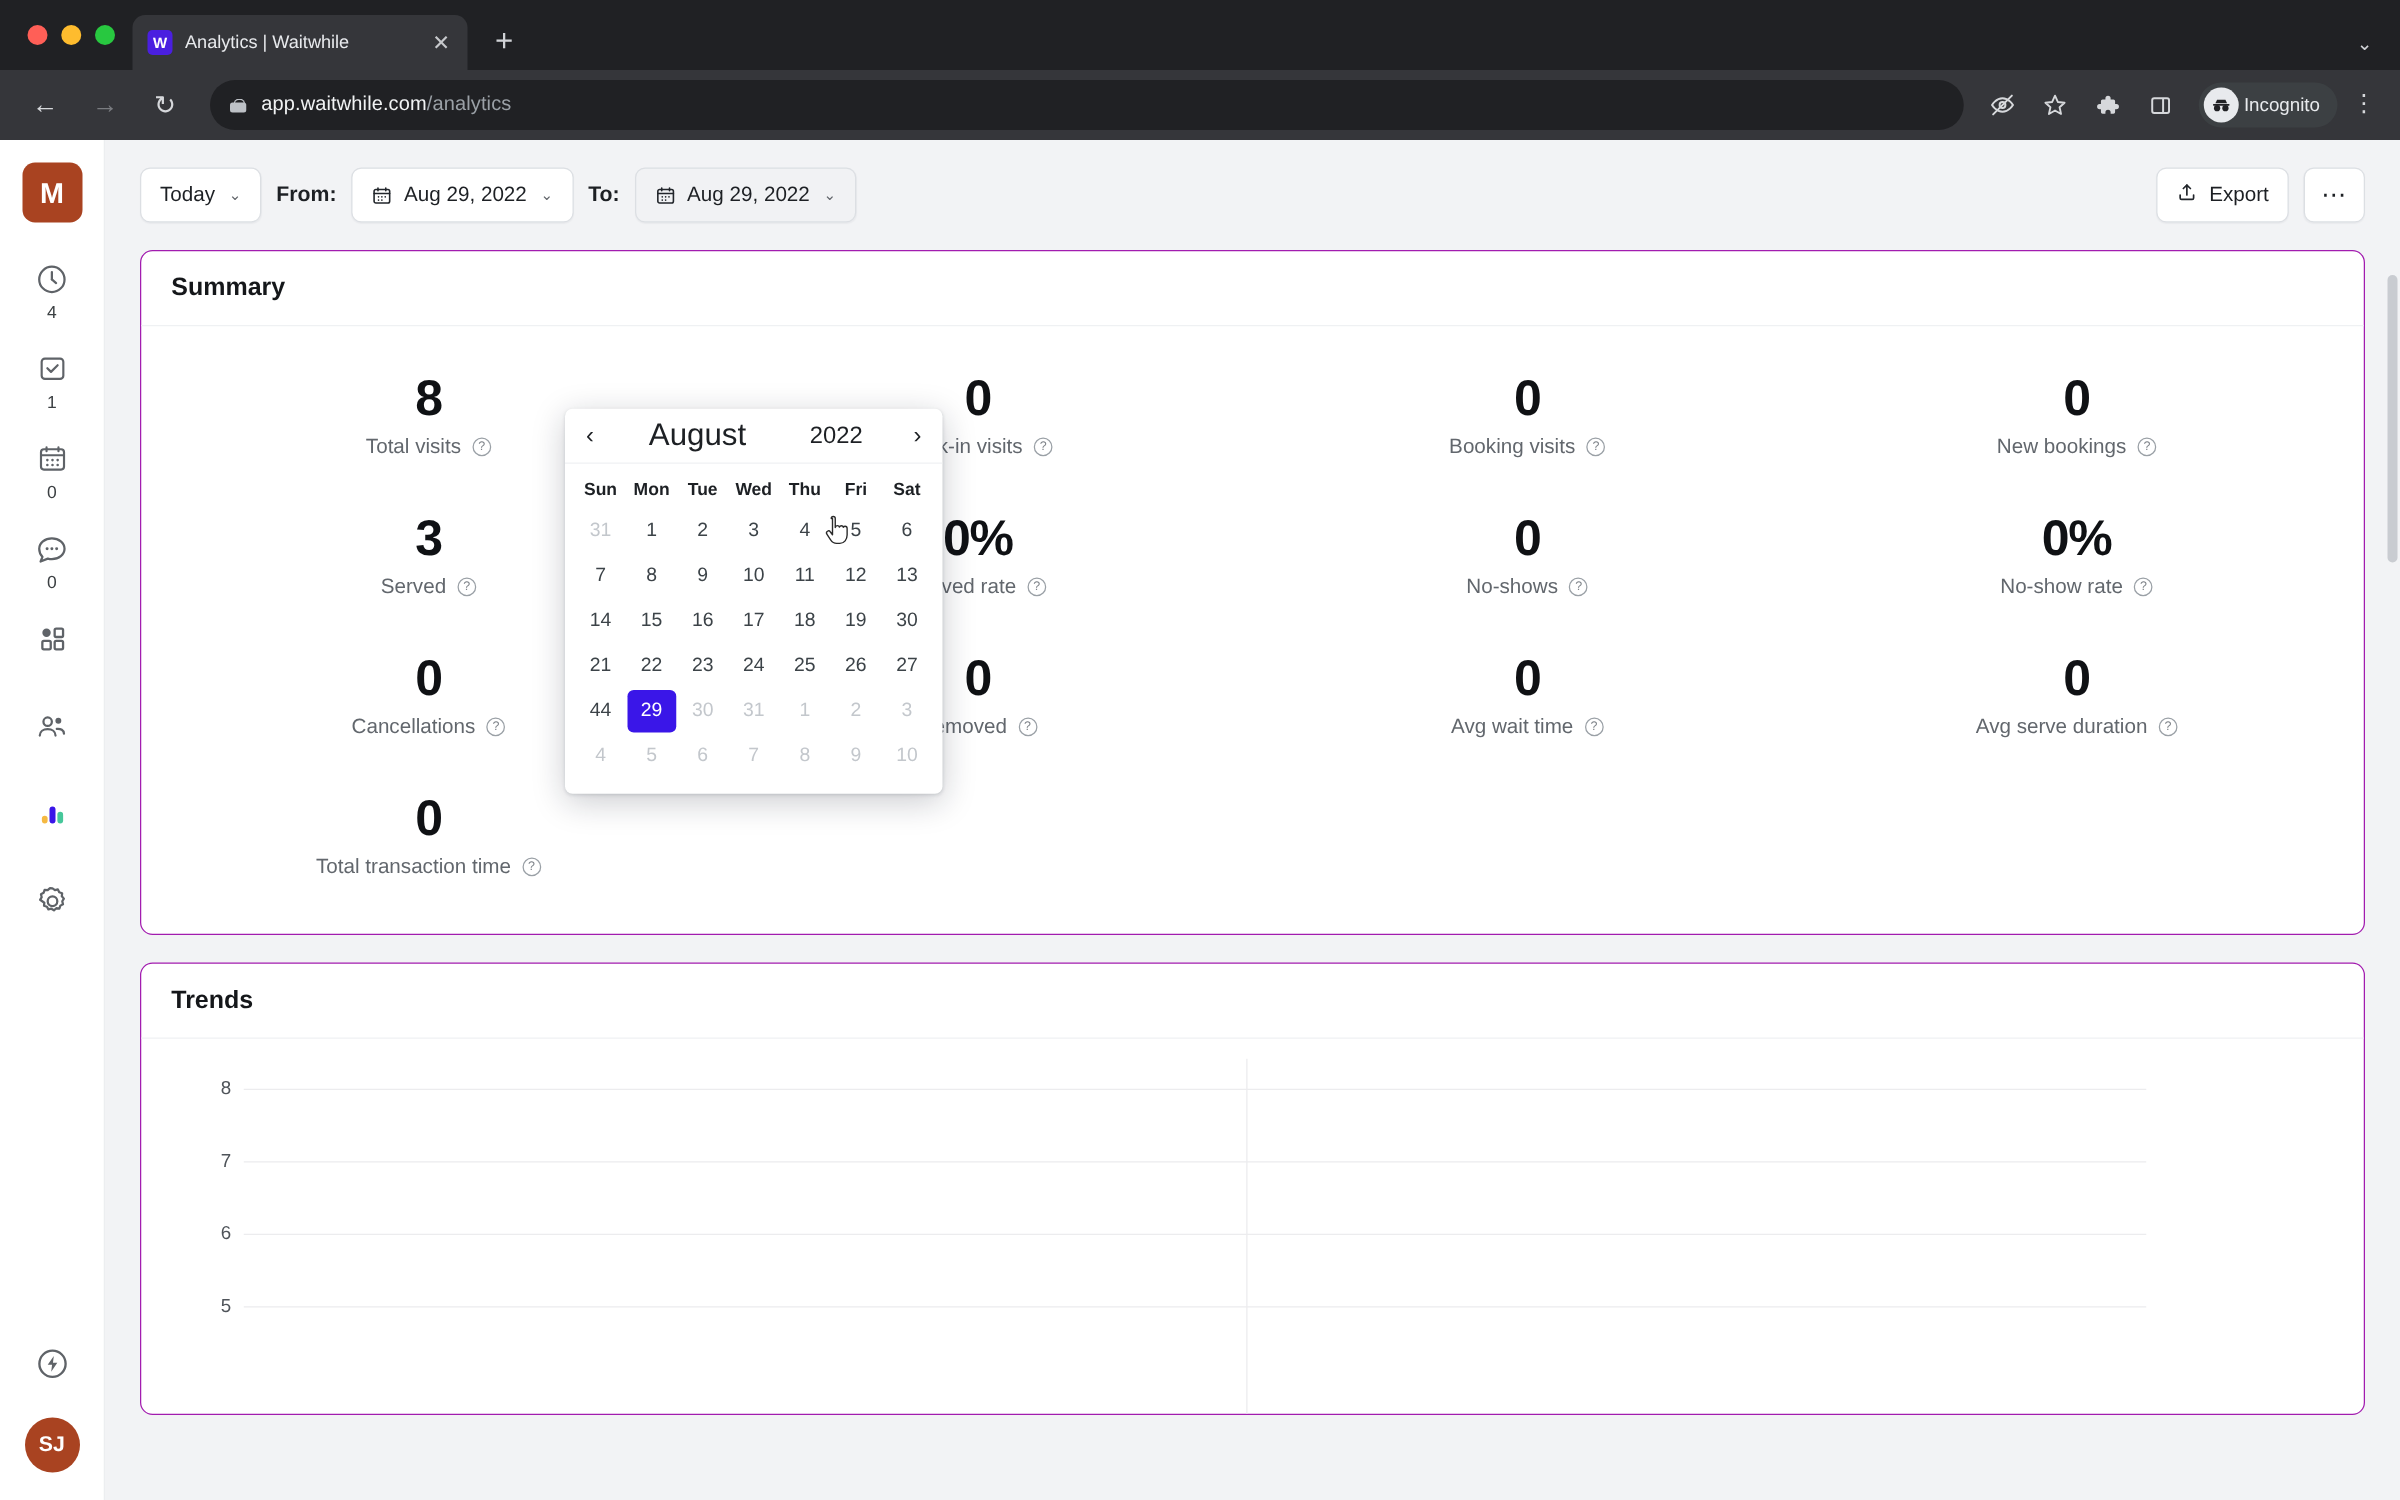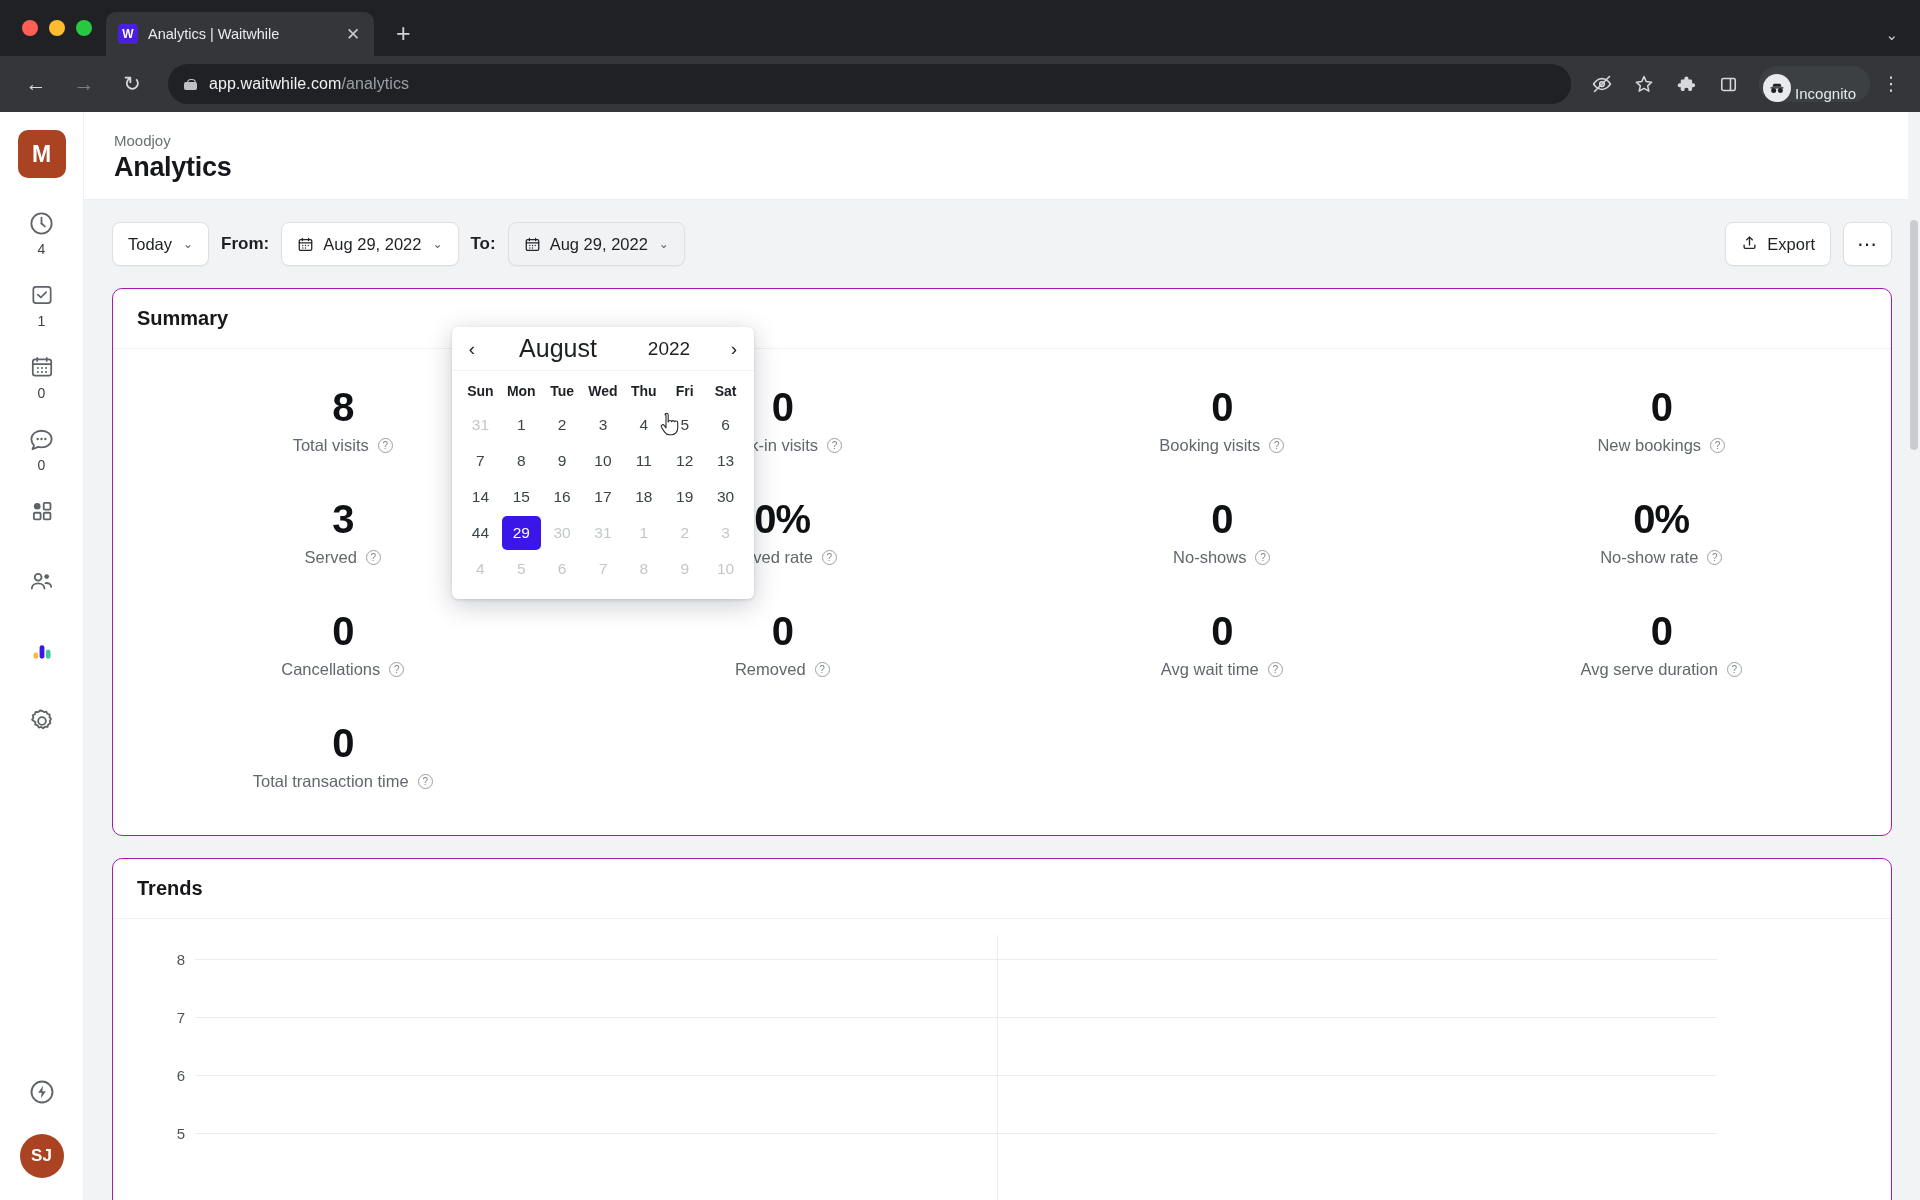--- a/index.html
+++ b/index.html
@@ -53,21 +53,21 @@
   }
   .lock { width:13px; height:11px; position:relative; flex:0 0 auto; margin-top:1px;}
   .lock::before { content:""; position:absolute; bottom:0; left:0; width:13px; height:8px;
                   background:#bdc1c6; border-radius:2px; }
   .lock::after { content:""; position:absolute; top:0; left:3px; width:7px; height:7px;
                  border:1.6px solid #bdc1c6; border-bottom:none; border-radius:4px 4px 0 0; }
   .url { color:#f1f3f4; font-size:16px; letter-spacing:.1px; }
   .url .path { color:#9aa0a6; }
   .tb-icon { width:34px; height:34px; display:flex; align-items:center; justify-content:center; color:#d6d8db; }
   .incognito-pill {
-    height:36px; background:#3c4043; border-radius:18px; display:flex; align-items:flex-end;
+    height:36px; background:#3c4043; border-radius:18px; display:flex; align-items:center;
     gap:4px; padding: 0 14px 0 4px; margin-left:6px;
   }
   .incognito-circle { width:28px; height:28px; border-radius:50%; background:#e8eaed;
                       display:flex; align-items:center; justify-content:center; }
   .incognito-label { color:#e8eaed; font-size:15px; }
   .kebab { color:#d6d8db; font-size:19px; line-height:.6; letter-spacing:0; width:26px; text-align:center; }
 
   
   .app { flex:1; display:flex; background:#ffffff; overflow:hidden; position:relative; }
 
@@ -348,24 +348,20 @@
               <circle cx="12" cy="12" r="9"></circle>
               <path d="M12.9 6.6L8.7 12.7h3l-.6 4.7 4.2-6.1h-3z" fill="#5f6368" stroke="none"></path>
             </svg>
         </span>
       </div>
       <div class="avatar-sj">SJ</div>
     </div>
 
     <div class="main">
 
-      <div class="page-head">
-        <div class="crumb">Moodjoy</div>
-        <div class="page-title">Analytics</div>
-      </div>
 
       <div class="content">
 
         <div class="ctrl-row">
           <div class="btn">
             <span>Today</span>
             <span class="caret">⌄</span>
           </div>
 
           <span class="lbl">From:</span>
@@ -595,20 +591,29 @@
               <div class="cal-row">
                 <span class="cal-day">14</span>
                 <span class="cal-day">15</span>
                 <span class="cal-day">16</span>
                 <span class="cal-day">17</span>
                 <span class="cal-day">18</span>
                 <span class="cal-day">19</span>
                 <span class="cal-day">30</span>
               </div>
               <div class="cal-row">
+                <span class="cal-day">21</span>
+                <span class="cal-day">22</span>
+                <span class="cal-day">23</span>
+                <span class="cal-day">24</span>
+                <span class="cal-day">25</span>
+                <span class="cal-day">26</span>
+                <span class="cal-day">27</span>
+              </div>
+              <div class="cal-row">
                 <span class="cal-day">44</span>
                 <span class="cal-day sel">29</span>
                 <span class="cal-day mute">30</span>
                 <span class="cal-day mute">31</span>
                 <span class="cal-day mute">1</span>
                 <span class="cal-day mute">2</span>
                 <span class="cal-day mute">3</span>
               </div>
               <div class="cal-row">
                 <span class="cal-day mute">4</span>

